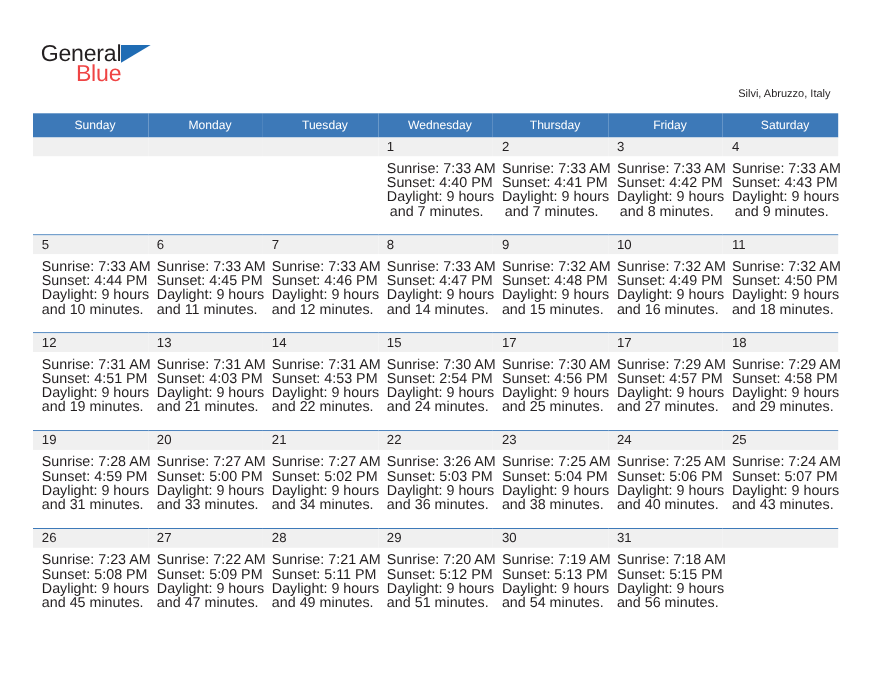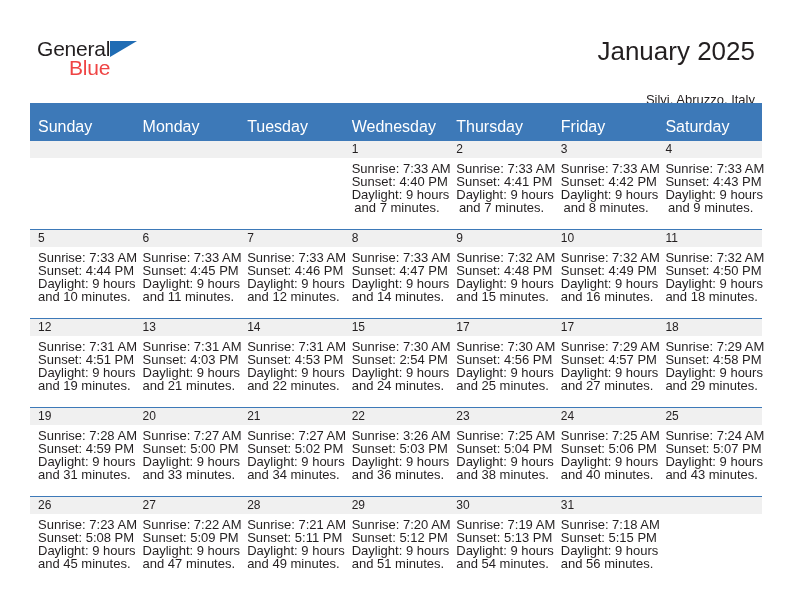--- a/index.html
+++ b/index.html
@@ -71,46 +71,45 @@
     top: 36px;
     font-size: 26px;
     color: #231f20;
     text-align: right;
     white-space: nowrap;
   }
   .subtitle {
     position: absolute;
     right: 37px;
     top: 80px;
-    font-size: 13px;
+    font-size: 10px;
     color: #231f20;
     text-align: left;
     white-space: nowrap;
-    margin-top: 12px;
   }
 
   
   .calendar {
     position: absolute;
     left: 30px;
     top: 103px;
     width: 732px;
   }
   .cal-table {
     width: 732px;
     border-collapse: collapse;
     table-layout: fixed;
   }
   .cal-table th {
     background: #3d79b8;
     color: #ffffff;
-    font-size: 16px;
+    font-size: 11px;
     font-weight: normal;
-    text-align: left;
-    padding: 15px 0 5px 8px;
+    text-align: center;
+    padding: 5px 0 5px 8px;
     height: 12px;
     box-sizing: content-box;
   }
   .daycell {
     vertical-align: top;
     padding: 0;
     height: 88px;
     border-top: 1px solid #3d79b8;
   }
   tr.week-first .daycell {
@@ -148,21 +147,20 @@
 <div class="page">
 
   <div class="header">
 
     <div class="logo">
       <span class="logo-general">General</span>
       <span class="logo-tri"></span>
       <span class="logo-blue">Blue</span>
     </div>
 
-    <div class="title">January 2025</div>
     <div class="subtitle">Silvi, Abruzzo, Italy</div>
 
   </div>
 
   <div class="calendar">
     <table class="cal-table">
       <thead>
         <tr id="weekday-row">
             <th>Sunday</th>
             <th>Monday</th>

